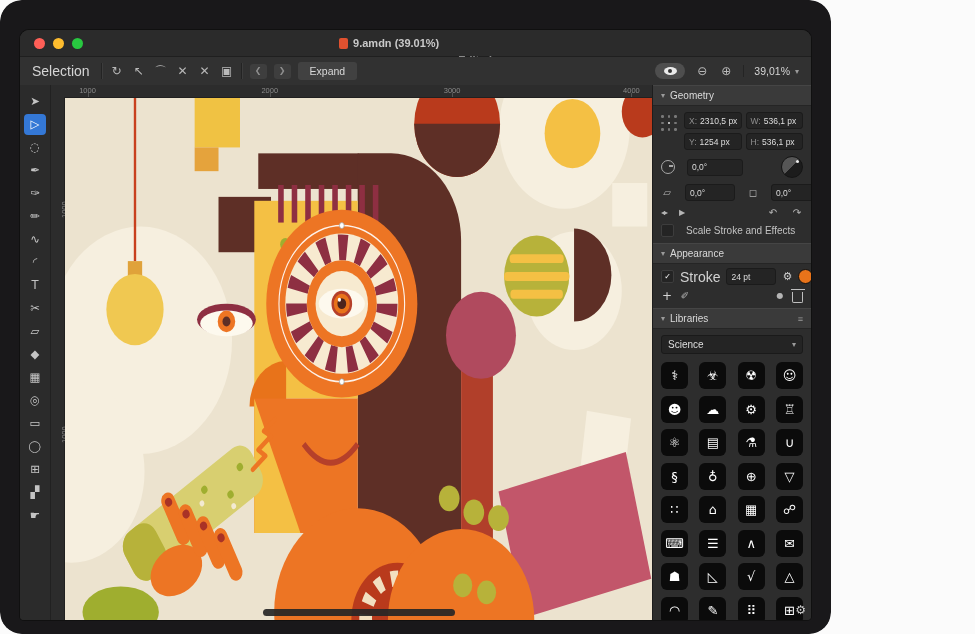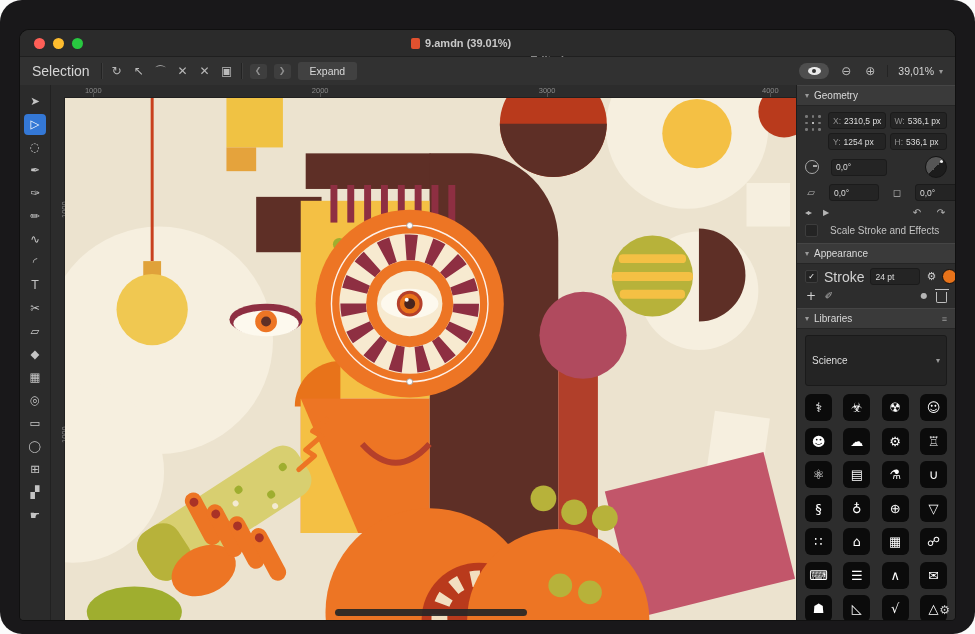--- a/index.html
+++ b/index.html
@@ -1,16 +1,16 @@
 <!DOCTYPE html>
 <html><head>
 <meta charset="utf-8">
 <style>
   html,body{margin:0;padding:0;background:#fbfbfb;}
-  .stage{position:relative;width:975px;height:634px;overflow:hidden;font-family:"Liberation Sans","DejaVu Sans",sans-serif;-webkit-font-smoothing:antialiased;}
+  .stage{position:relative;width:831px;height:634px;overflow:hidden;font-family:"Liberation Sans","DejaVu Sans",sans-serif;border-radius:21px;-webkit-font-smoothing:antialiased;}
   .frame{position:absolute;inset:0;background:#namespace;background:#19181a;border-radius:22px;}
   .window{position:absolute;left:20px;right:20px;top:30px;bottom:14px;background:#2e2e2e;border-radius:9px 9px 4px 4px;overflow:hidden;box-shadow:0 0 0 1px #101010;}
   
   .titlebar{position:relative;height:26px;background:#2b2b2b;border-bottom:1px solid #1f1f1f;}
   .traffic{position:absolute;left:14px;top:8px;display:flex;gap:8px;}
   .tl{width:11px;height:11px;border-radius:50%;}
   .title-center{position:absolute;left:0;right:0;top:0;height:26px;display:flex;align-items:center;justify-content:center;gap:5px;font-size:11px;color:#c9c9c9;font-weight:bold;}
   .doc-icon{width:9px;height:11px;background:#e0512f;border-radius:2px;display:inline-block;}
   .edited{color:#8a8a8a;font-weight:bold;margin-top:33px;}
   
@@ -65,21 +65,21 @@
   .w40{width:40px;flex:none;}
   .pair{font-family:"DejaVu Sans",sans-serif;font-size:8px;letter-spacing:-1px;color:#b5b5b5;}
   .cb{width:11px;height:11px;background:#242424;border:1px solid #3d3d3d;border-radius:2px;flex:none;display:flex;align-items:center;justify-content:center;font-size:8px;color:#fff;}
   .small-label{font-size:10px;color:#c2c2c2;}
   .ap-row{display:flex;align-items:center;gap:6px;padding:0 8px;height:19px;}
   .ap-label{font-size:14px;color:#d2d2d2;}
   .swatch{width:13px;height:13px;border-radius:50%;border:1px solid #111;flex:none;}
   .gear{font-family:"DejaVu Sans",sans-serif;font-size:11px;color:#cfcfcf;}
   .trash{width:9px;height:10px;border:1.2px solid #bfbfbf;border-top:none;border-radius:0 0 2px 2px;position:relative;margin-top:3px;}
   .trash::before{content:'';position:absolute;top:-3px;left:-2.5px;right:-2.5px;height:1.5px;background:#bfbfbf;}
-  .select{height:17px;background:#242424;border:1px solid #1a1a1a;border-radius:3px;display:flex;align-items:center;padding:16px 6px;font-size:10px;color:#dedede;}
+  .select{height:17px;background:#242424;border:1px solid #1a1a1a;border-radius:3px;display:flex;align-items:center;padding:0 6px;font-size:10px;color:#dedede;}
   .select .caret{margin-left:auto;}
   .lib-grid{margin-top:8px;display:grid;grid-template-columns:repeat(4,27px);justify-content:space-between;row-gap:6.5px;}
   .lib-icon{width:27px;height:27px;background:#0b0b0b;border-radius:6px;color:#fff;display:flex;align-items:center;justify-content:center;font-size:13px;font-family:"DejaVu Sans",sans-serif;}
   .panel-gear{position:absolute;right:5px;bottom:3px;font-size:12px;color:#cfcfcf;font-family:"DejaVu Sans",sans-serif;}
 </style>
 </head>
 <body>
 
 <div class="stage">
   <div class="frame">

